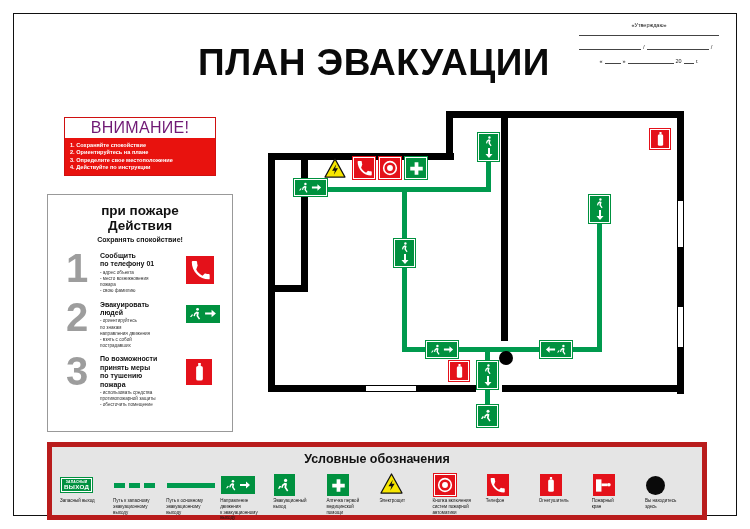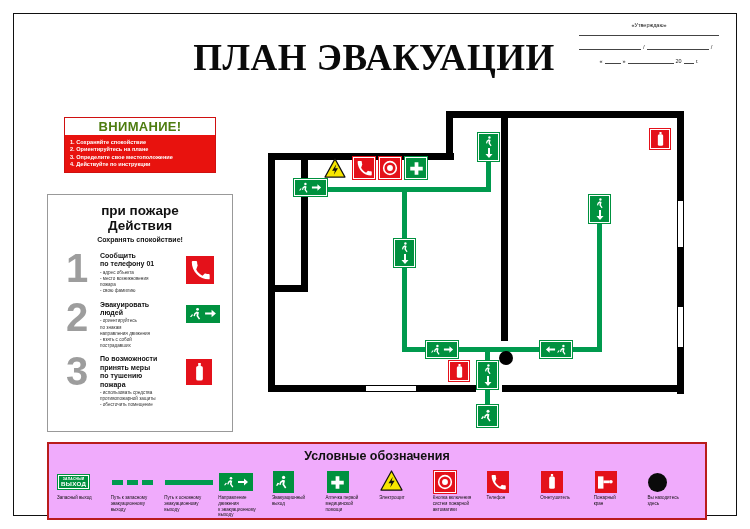--- a/index.html
+++ b/index.html
@@ -14,28 +14,28 @@
     position: absolute;
     left: 13px; top: 13px;
     width: 724px; height: 503px;
     border: 1.5px solid #111;
     background: #fff;
   }
 
   
   .title {
     position: absolute;
-    left: 160px; top: 22px;
+    left: 160px; top: 28px;
     width: 400px;
     text-align: center;
     font-size: 37px;
     font-weight: bold;
     letter-spacing: 0.5px;
     color: #0a0a0a;
-    font-family: Liberation Serif, serif;
+    font-family: Liberation Sans, sans-serif;
   }
 
   
   .approve {
     position: absolute;
     left: 565px; top: 8px;
     width: 140px;
   }
   .approve-title {
     text-align: center;
@@ -57,23 +57,23 @@
   .attention {
     position: absolute;
     left: 50px; top: 103px;
     width: 152px;
     border: 1px solid #cf1010;
     background: #e8120e;
   }
   .attention-head {
     background: #fff;
     text-align: center;
-    font-size: 13px;
-    font-weight: bold;
-    color: #4d7c0f;
+    font-size: 16px;
+    font-weight: normal;
+    color: #701a75;
     letter-spacing: 0.3px;
     padding: 1px 0 1px;
     border-bottom: 1px solid #e8120e;
   }
   .attention-list { padding: 2.5px 5px 3px; }
   .attention-list li {
     list-style: none;
     color: #fff;
     font-size: 5.6px;
     font-weight: bold;
@@ -161,22 +161,22 @@
     background: #000;
     border-radius: 50%;
   }
   .plan-ico { position: absolute; }
 
   
   .legend {
     position: absolute;
     left: 33px; top: 428px;
     width: 660px; height: 78px;
-    border: 2px solid #b91c1c;
-    background: #f0abfc;
+    border: 5px solid #b91c1c;
+    background: #e5e5e5;
   }
   .legend-title {
     text-align: center;
     font-size: 12.5px;
     font-weight: bold;
     color: #111;
     margin-top: 5px;
   }
   .legend-row {
     display: flex;

